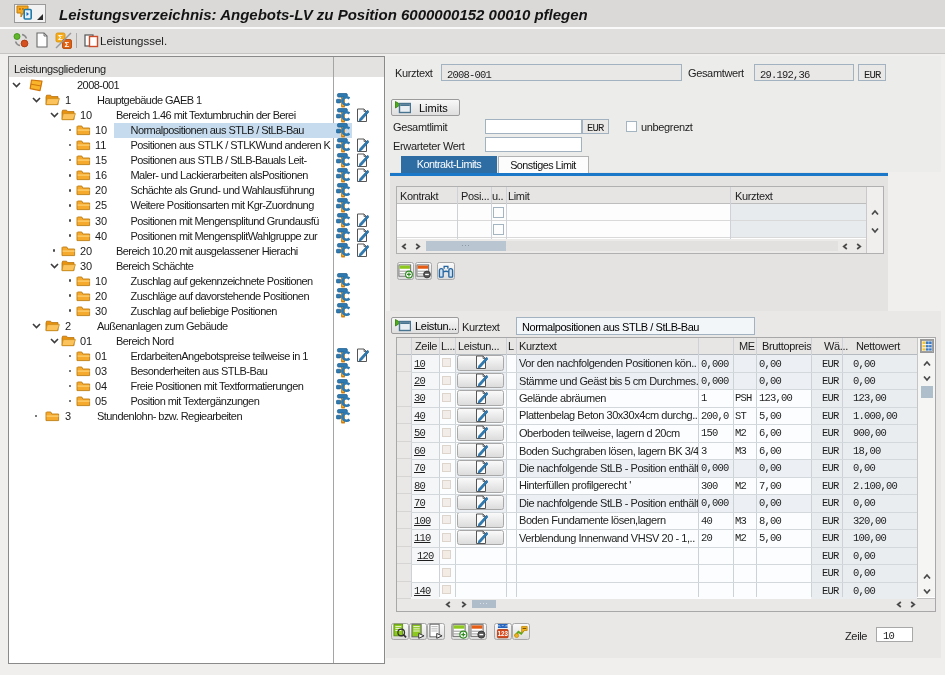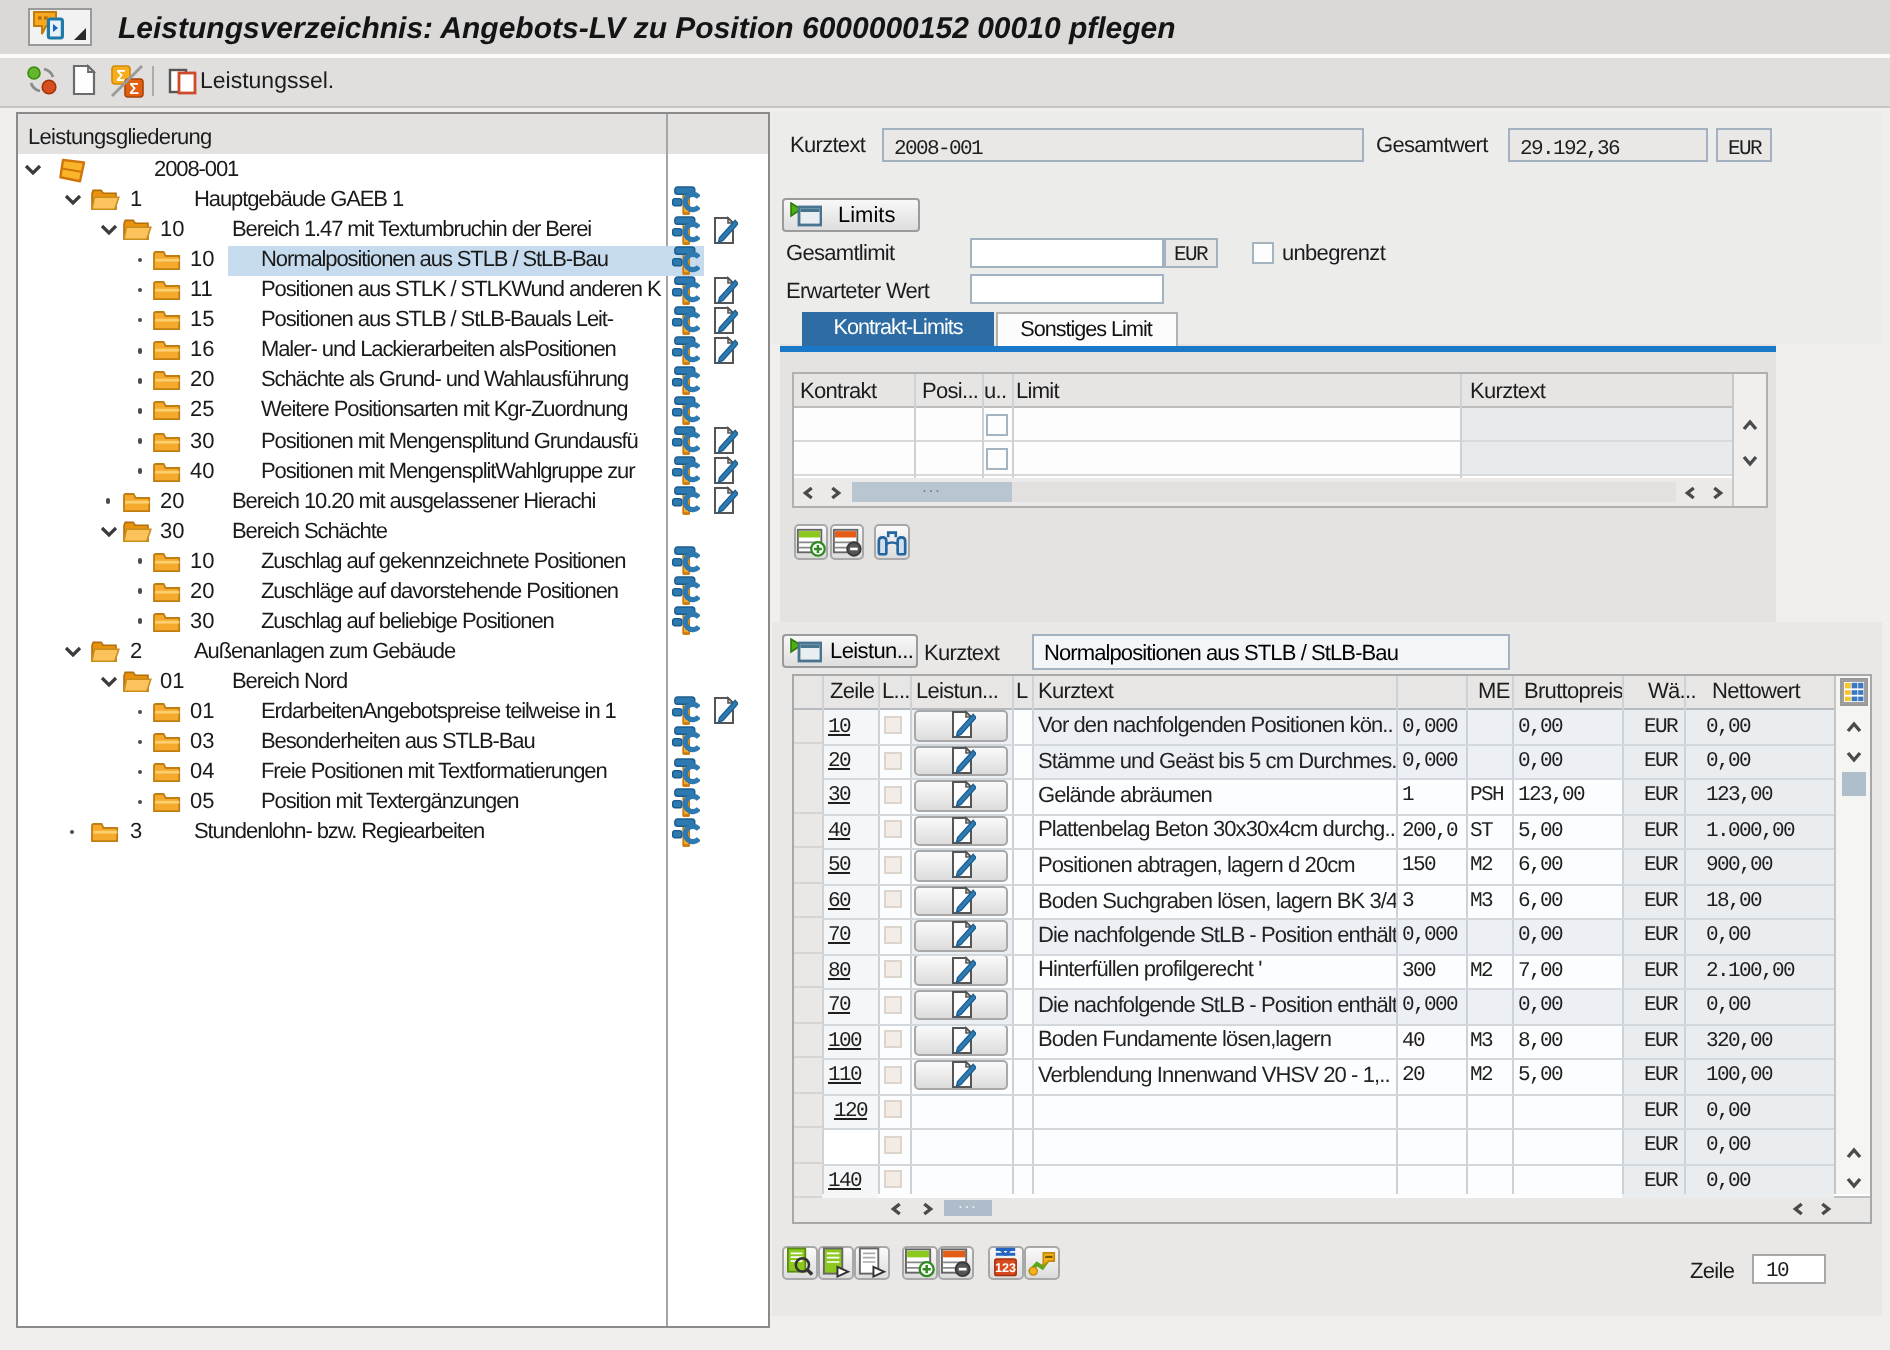--- a/index.html
+++ b/index.html
@@ -112,21 +112,21 @@
       <path d="M1 1 L4.5 4.5 L8 1" fill="none" stroke="#3c3c3c" stroke-width="1.6"></path>
     </svg>
   </div>
 <div class="abs" style="left:61px;top:109.1px;">
     <svg width="15" height="12" viewBox="0 0 15 12" style="">
       <path d="M1 3 L1 10.6 L13 10.6 L13 2.6 L6.6 2.6 L5.6 1.2 L1.6 1.2 Z" fill="#e9920e" stroke="#b26f0a" stroke-width="0.8"></path>
       <path d="M2.2 4.6 L14.4 4.6 L12.4 10.6 L1 10.6 Z" fill="#fcc35c" stroke="#c98d1d" stroke-width="0.8"></path>
     </svg>
   </div>
 <div class="abs" style="left:80px;top:109.1px;font-size:11px;color:#1a1a1a;">10</div>
-<div class="abs" style="left:116px;top:109.1px;font-size:11px;letter-spacing:-0.55px;color:#1a1a1a;white-space:nowrap;">Bereich 1.47 mit Textumbruchin der Berei</div>
+<div class="abs" style="left:116px;top:109.1px;font-size:11px;letter-spacing:-0.55px;color:#1a1a1a;white-space:nowrap;">Bereich 1.46 mit Textumbruchin der Berei</div>
 <div class="abs" style="left:336px;top:107.6px;">
     <svg width="14" height="15" viewBox="0 0 14 15" style="">
       <rect x="5.4" y="11.5" width="3.4" height="3" fill="#d8820f"></rect>
       <rect x="5.6" y="1.5" width="3" height="12" fill="#f7a823" stroke="#c87a10" stroke-width="0.8"></rect>
       <rect x="1.4" y="0.5" width="10" height="3.6" rx="1.4" fill="#2d79b0" stroke="#1b5c8e" stroke-width="0.7"></rect>
       <rect x="0.3" y="6.3" width="4.6" height="3.6" rx="1.2" fill="#2d79b0" stroke="#1b5c8e" stroke-width="0.7"></rect>
       <path d="M13.4 5.6 A3.8 3.8 0 1 0 13.4 10.4" fill="none" stroke="#2d79b0" stroke-width="2.6"></path>
     </svg>
   </div>
 <div class="abs" style="left:355px;top:107.6px;">
@@ -828,21 +828,21 @@
 <div class="cell" style="left:455px;top:424.3px;width:51px;height:17.5px;background:#fcfdfe;"></div>
 <div class="tbtn" style="left:457px;top:425.0px;width:47px;height:15.5px;">
     <svg width="14" height="15" viewBox="0 0 14 15" style="">
       <path d="M2.5 1 L9 1 L11.5 3.5 L11.5 13.5 L2.5 13.5 Z" fill="#fdfdfd" stroke="#555" stroke-width="1"></path>
       <path d="M9 1 L9 3.5 L11.5 3.5 Z" fill="#cfcfcf" stroke="#555" stroke-width="0.8"></path>
       <path d="M12.6 2.2 L14 3.8 L6.5 12.2 L4.2 13.2 L4.8 10.8 Z" fill="#2e7cb4" stroke="#1c5e90" stroke-width="0.7"></path>
     </svg>
   </div>
 <div class="cell" style="left:506px;top:424.3px;width:10px;height:17.5px;background:#fcfdfe;"></div>
 <div class="cell" style="left:516px;top:424.3px;width:182px;height:17.5px;background:#fcfdfe;">
-    <span style="position:absolute;left:3px;top:2.5px;font-size:11px;letter-spacing:-0.45px;color:#222;">Positionen abtragen, lagern d 20cm</span>
+    <span style="position:absolute;left:3px;top:2.5px;font-size:11px;letter-spacing:-0.45px;color:#222;">Oberboden teilweise, lagern d 20cm</span>
   </div>
 <div class="cell" style="left:698px;top:424.3px;width:35px;height:17.5px;background:#fcfdfe;">
     <span class="mono" style="position:absolute;left:3px;top:3px;">150</span>
   </div>
 <div class="cell" style="left:733px;top:424.3px;width:23px;height:17.5px;background:#fcfdfe;">
     <span class="mono" style="position:absolute;left:2px;top:3px;">M2</span>
   </div>
 <div class="cell" style="left:756px;top:424.3px;width:55px;height:17.5px;background:#fcfdfe;">
     <span class="mono" style="position:absolute;left:3px;top:3px;">6,00</span>
   </div>

